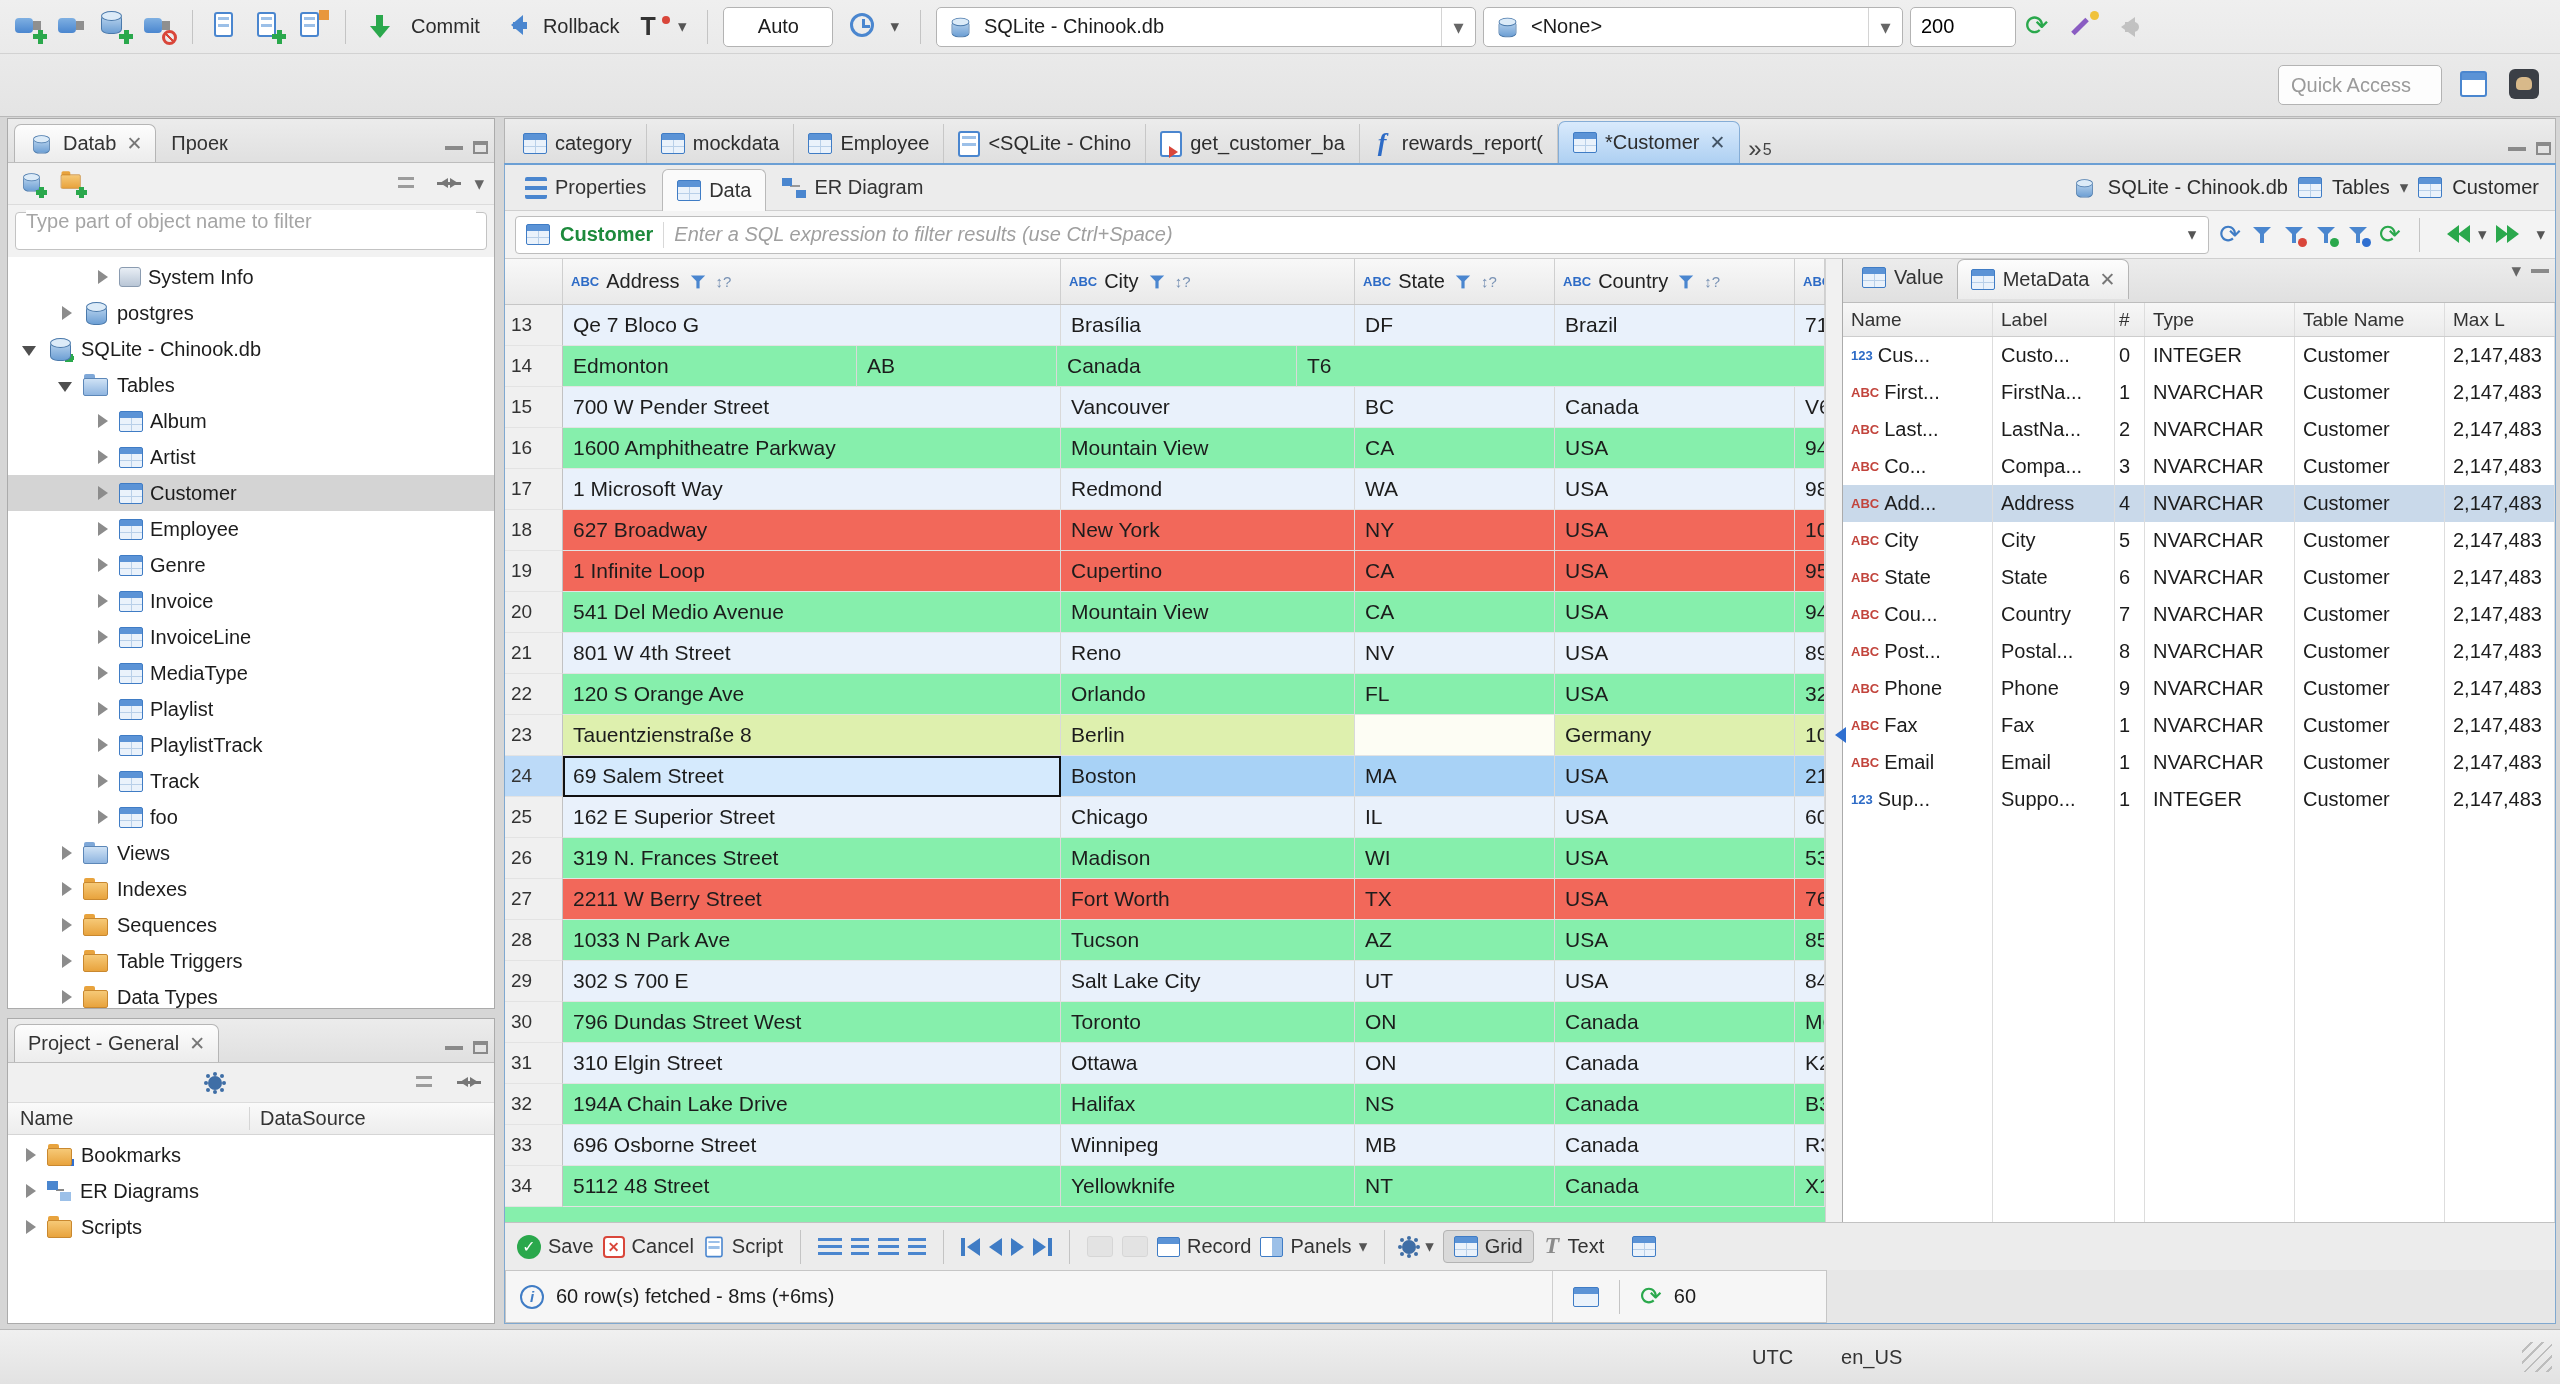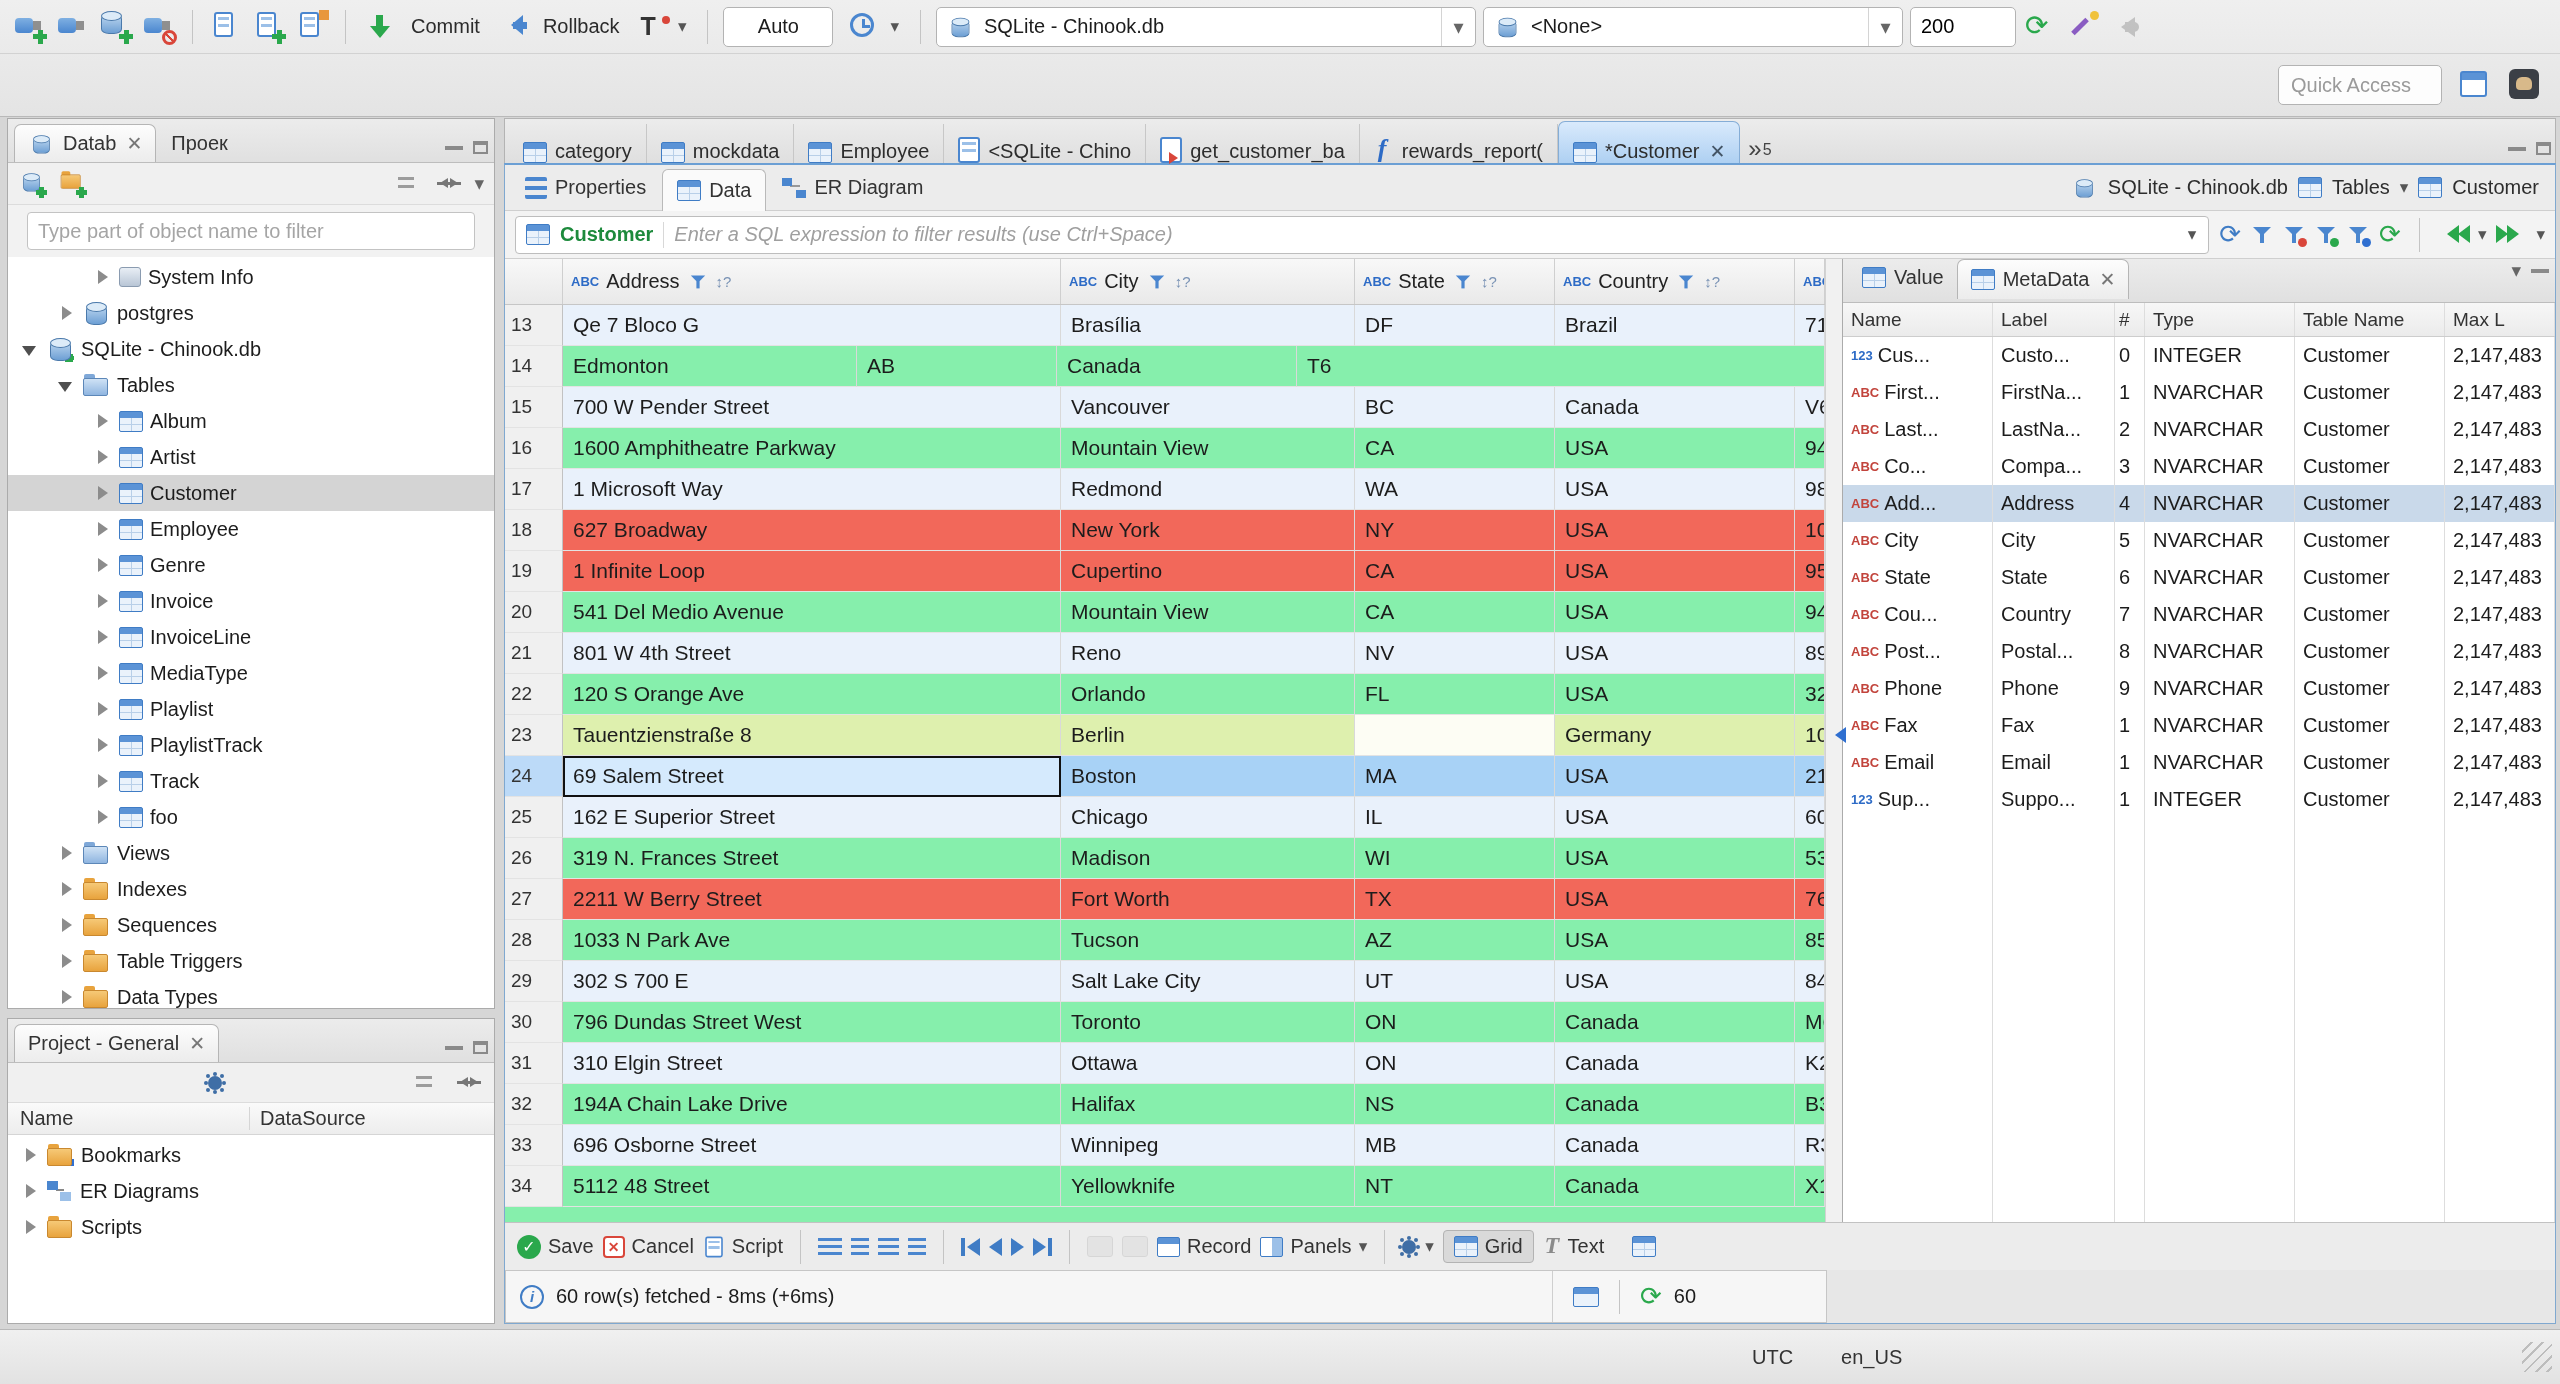--- a/index.html
+++ b/index.html
@@ -104,42 +104,42 @@
   .caretbtn{color:#666;font-size:19px}
 
   .ntools{height:42px;display:flex;align-items:center;gap:10px;padding:0 10px;background:#f0f0f0;border-bottom:1px solid #dcdcdc}
   .ntools .spacer{flex:1}
   .sicon{width:30px;height:30px;position:relative;display:inline-block;flex:none}
   .s-collapse{background:linear-gradient(#9c9c9c,#9c9c9c) 4px 8px/16px 3px no-repeat,linear-gradient(#9c9c9c,#9c9c9c) 4px 16px/16px 3px no-repeat}
   .s-link{background:linear-gradient(#777,#777) 3px 13px/24px 3px no-repeat}
   .s-link::before{content:"";position:absolute;left:1px;top:9px;border:5px solid transparent;border-right:8px solid #777}
   .s-link::after{content:"";position:absolute;right:1px;top:9px;border:5px solid transparent;border-left:8px solid #777}
 
-  .filterbox{margin:7px 19px;height:38px;border:1px solid #c3c3c3;border-radius:4px;background:#fff;display:flex;align-items:center;padding:16px 10px}
+  .filterbox{margin:7px 7px;height:38px;border:1px solid #c3c3c3;border-radius:4px;background:#fff;display:flex;align-items:flex-end;padding:16px 10px}
   .filterbox input{border:none;outline:none;font:inherit;width:100%;color:#444}
   .filterbox input::placeholder{color:#a5a5a5}
 
   .tree{flex:1;background:#fff;overflow:hidden;padding-top:2px}
   .t-item{height:36px;display:flex;align-items:center;gap:7px;white-space:nowrap}
   .t-item.d0{padding-left:12px}.t-item.d1{padding-left:48px}.t-item.d2{padding-left:84px}
   .t-item.selected{background:#d4d4d4}
 
   .proj-tools{height:40px;display:flex;align-items:center;gap:12px;padding:0 10px;background:#f0f0f0;border-bottom:1px solid #dcdcdc}
   .gear{width:14px;height:14px;border-radius:50%;background:#3f6ea6;margin-left:190px;
     box-shadow:0 -9px 0 -5px #3f6ea6,0 9px 0 -5px #3f6ea6,-9px 0 0 -5px #3f6ea6,9px 0 0 -5px #3f6ea6,
       -7px -7px 0 -5px #3f6ea6,7px 7px 0 -5px #3f6ea6,-7px 7px 0 -5px #3f6ea6,7px -7px 0 -5px #3f6ea6}
   .proj-cols{height:32px;display:flex;align-items:center;background:linear-gradient(#fafafa,#ededed);border-bottom:1px solid #d5d5d5;color:#333}
   .proj-cols .pc1{width:242px;padding-left:12px;border-right:1px solid #d5d5d5}
   .proj-cols .pc2{padding-left:10px}
 
   
   .editor{flex:1;display:flex;flex-direction:column;min-width:0}
   .edtabs{height:45px;display:flex;align-items:flex-end;background:linear-gradient(#ececec,#dfdfdf);border:1px solid #b3b3b3;border-bottom:none;padding:0 4px}
   .edlist{display:flex;align-items:flex-end;min-width:0}
-  .etab{height:39px;display:flex;align-items:flex-end;gap:8px;padding:0 14px;border-right:1px solid #c7c7c7;color:#2d2d2d;white-space:nowrap}
+  .etab{height:39px;display:flex;align-items:center;gap:8px;padding:0 14px;border-right:1px solid #c7c7c7;color:#2d2d2d;white-space:nowrap}
   .etab .tclose{display:none}
   .etab.active{background:linear-gradient(#d9eafc,#aed0f2);border:1px solid #85add6;border-bottom:none;border-radius:7px 7px 0 0;height:42px}
   .etab.active .tclose{display:inline;color:#456}
   .edoverflow{display:flex;align-items:flex-start;padding:2px 8px 0 8px;color:#444;gap:1px}
   .edoverflow .ovn{font-size:16px;margin-top:6px}
   .edbody{flex:1;border:1px solid #7fa8d0;border-top:2px solid #6b9fd4;background:#f0f0f0;display:flex;flex-direction:column;min-height:0}
 
   .resultbar{height:46px;display:flex;align-items:center;background:#ececec;border-bottom:1px solid #cfcfcf;padding:0 6px;gap:2px}
   .rtab{height:38px;display:flex;align-items:center;gap:8px;padding:0 14px;color:#333}
   .rtab.active{background:#fafafa;border:1px solid #b9b9b9;border-radius:6px 6px 0 0;border-bottom:none;height:42px;margin-top:4px}

